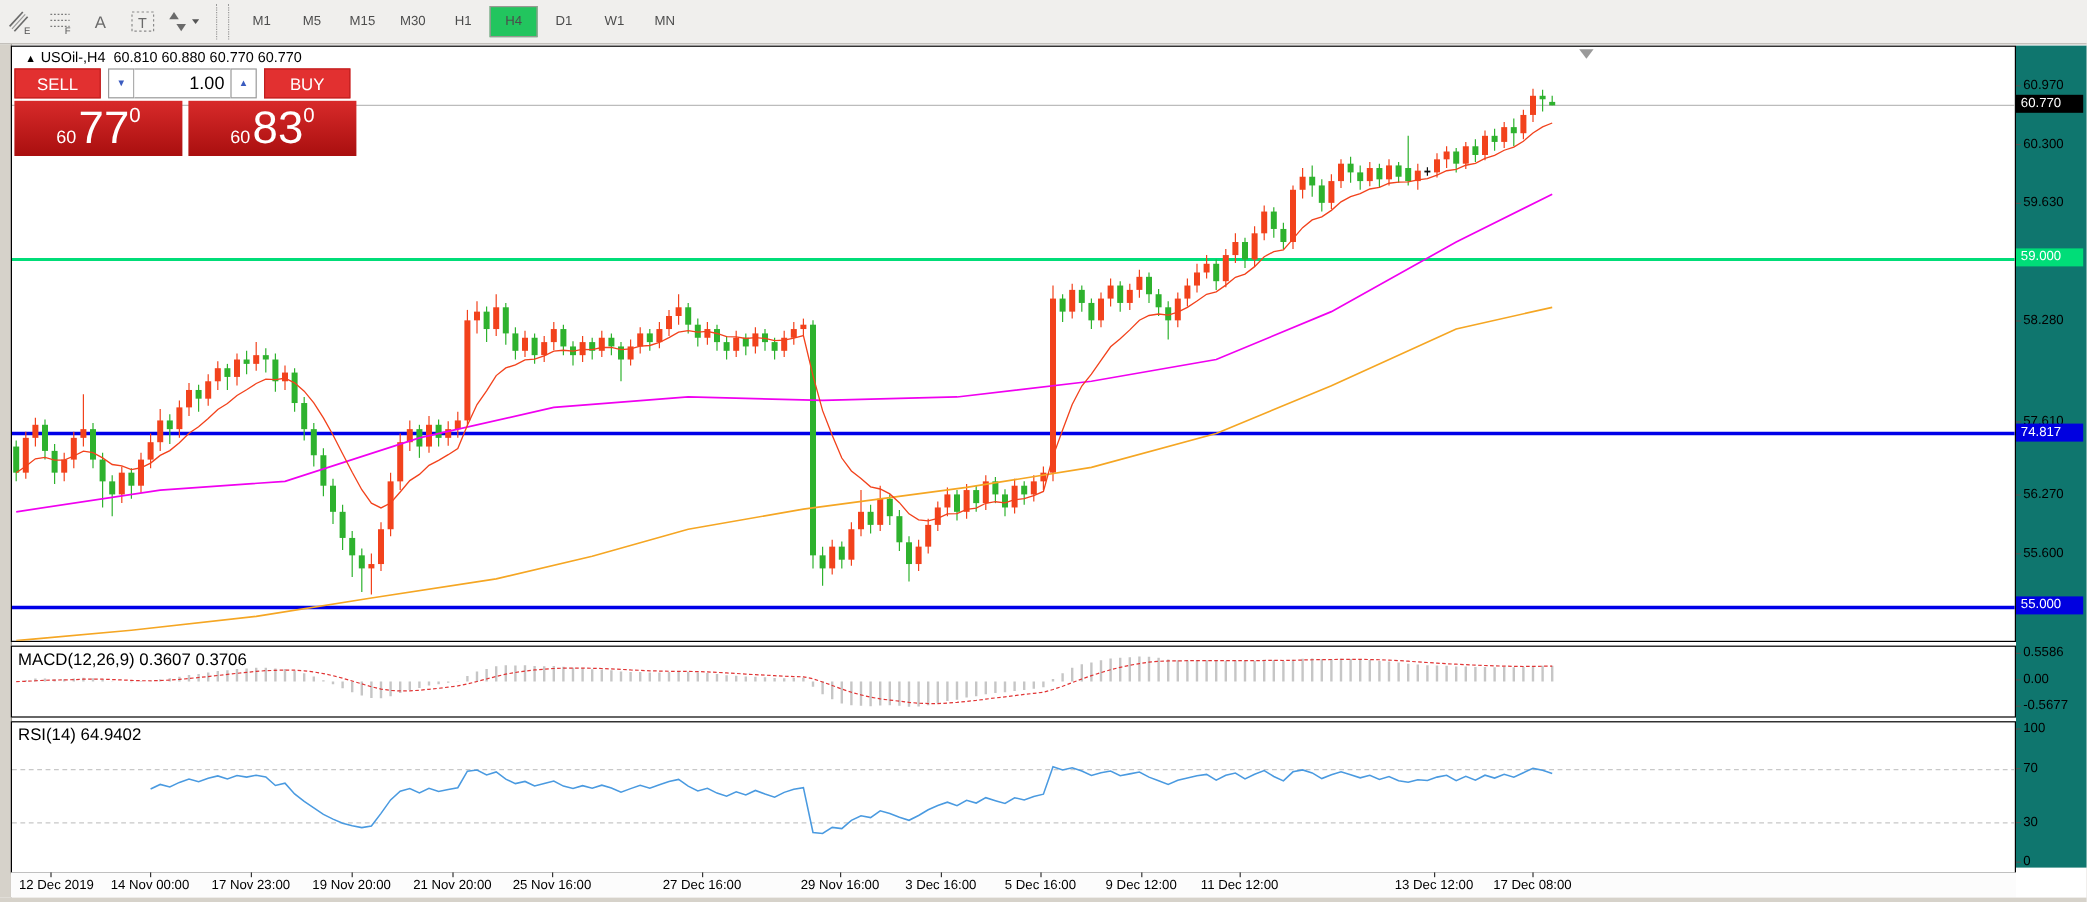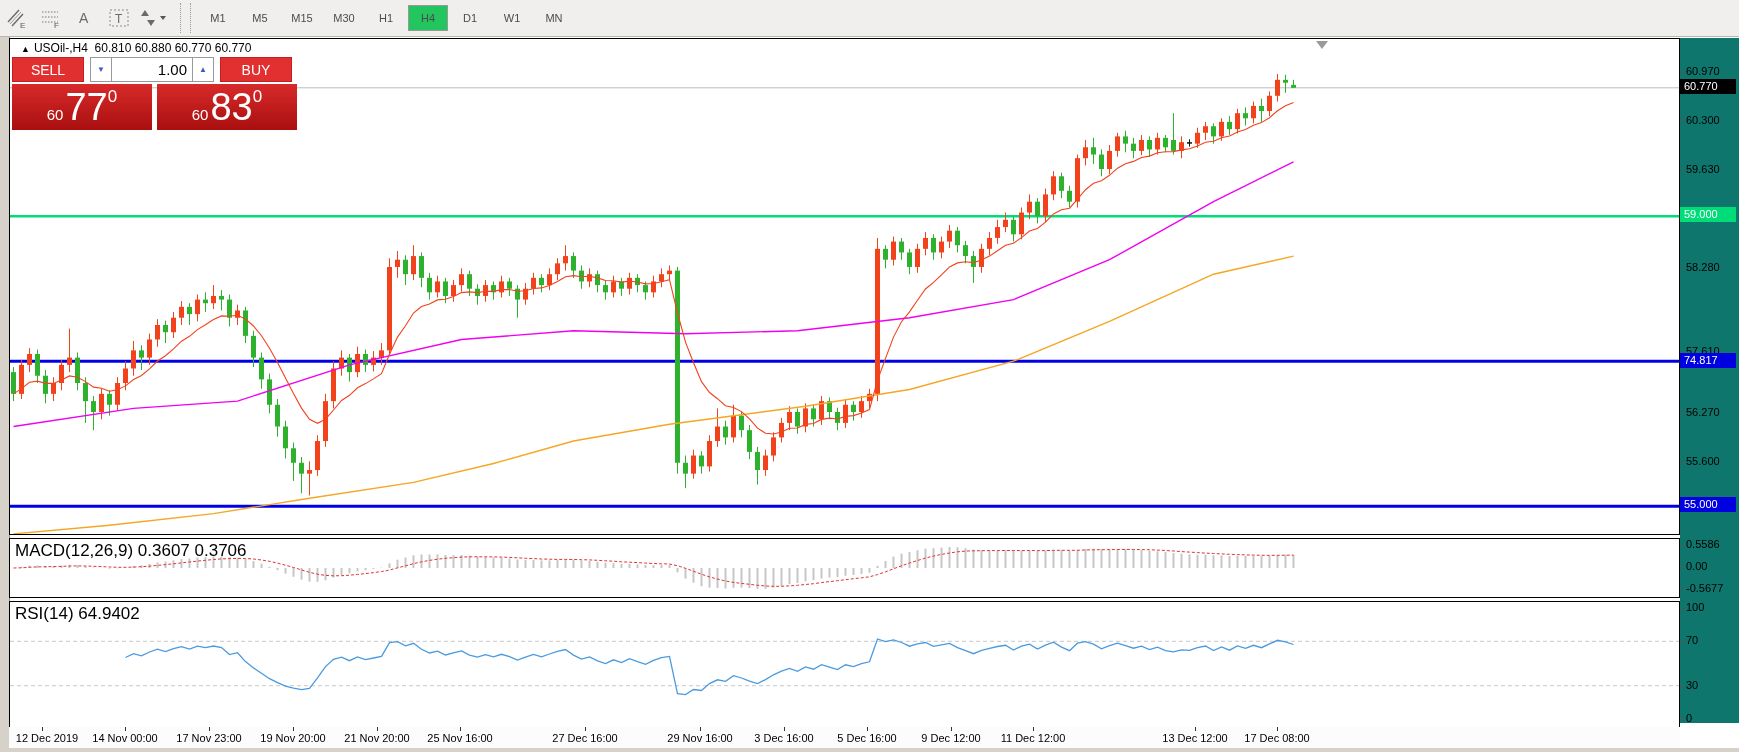--- a/index.html
+++ b/index.html
@@ -18,21 +18,21 @@
   #macd-panel{top:538px;height:60px;}
   #rsi-panel{top:601px;height:127px;}
   .panel svg{position:absolute;left:0;top:0;}
   #axis-col{position:absolute;left:1680px;top:38px;width:59px;height:685px;background:#0f766e;font-size:11px;color:#000;}
   .axis-tick{position:absolute;left:0;white-space:nowrap;}
   .axis-tick .dash{display:inline-block;width:4px;height:1px;background:#555;vertical-align:middle;margin-right:2px;}
   .axis-box{position:absolute;left:0;width:52px;height:15px;line-height:15px;color:#fff;padding-left:4px;font-size:11px;}
   #date-row{position:absolute;left:9px;top:727px;width:1671px;height:21px;background:#fcfcfc;font-size:11px;color:#000;}
   .date-tick{position:absolute;top:0;width:1px;height:4px;background:#333;}
   .date-label{position:absolute;top:5px;transform:translateX(-50%);white-space:nowrap;}
-  .ind-label{position:absolute;left:5px;top:2px;font-size:17px;color:#000;z-index:3;}
+  .ind-label{position:absolute;left:5px;top:2px;font-size:14px;color:#000;z-index:3;}
   
   #chart-header{position:absolute;left:21px;top:41px;font-size:12px;color:#000;z-index:5;}
   #chart-header .tri{font-size:9px;margin-right:4px;}
   
   #trade-panel{position:absolute;left:12px;top:57px;width:286px;z-index:6;}
   #trade-row1{display:flex;align-items:center;height:25px;}
   .trade-btn{width:72px;height:25px;background:#e23030;color:#fff;font-size:14px;display:flex;align-items:center;justify-content:center;cursor:pointer;border:1px solid #c02020;box-sizing:border-box;}
   #vol-group{display:flex;margin-left:6px;margin-right:6px;height:25px;}
   .spin-btn{width:22px;height:25px;background:#fff;border:1px solid #9a9a9a;box-sizing:border-box;display:flex;align-items:center;justify-content:center;font-size:8px;color:#3a5bbf;cursor:pointer;}
   #vol-input{width:80px;height:25px;border:1px solid #9a9a9a;border-left:none;border-right:none;box-sizing:border-box;font-size:15px;text-align:right;padding:0 5px 0 0;font-family:"Liberation Sans",sans-serif;}

